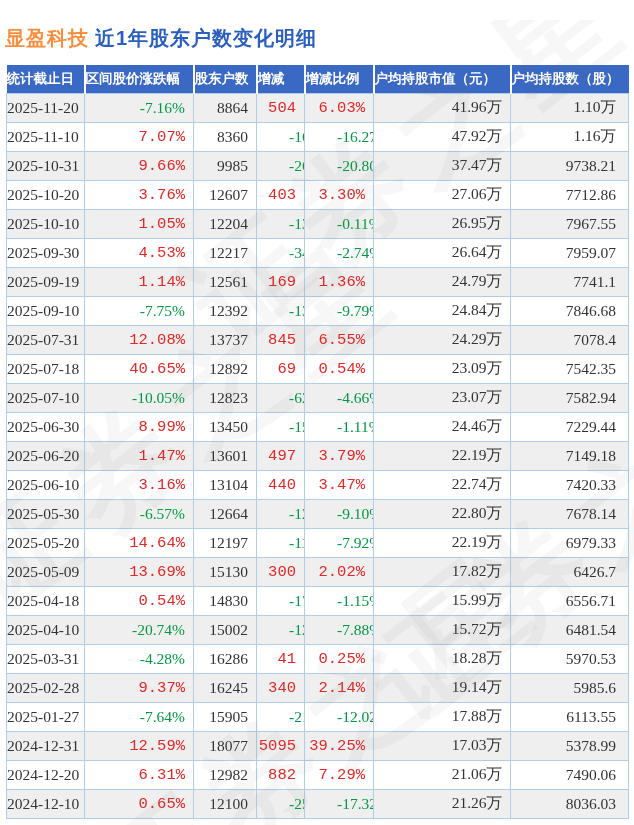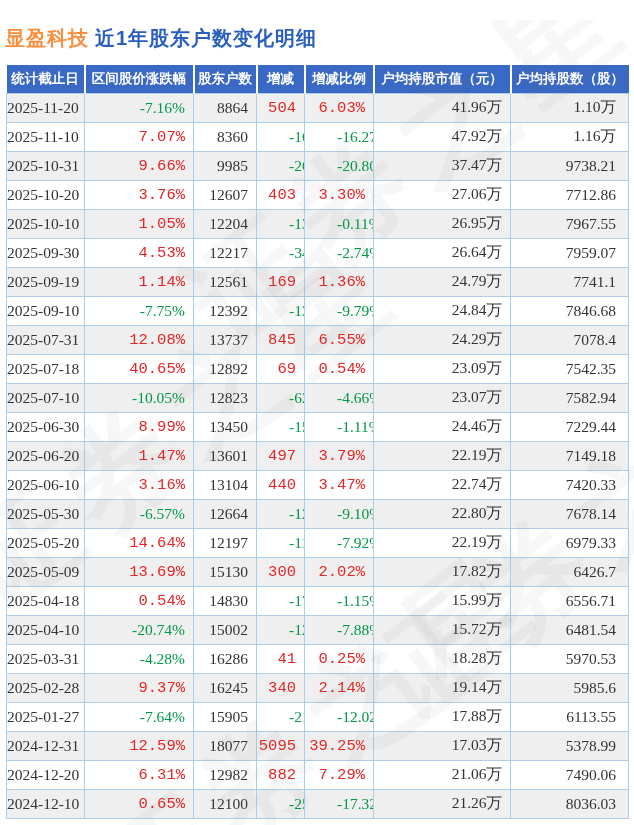--- a/index.html
+++ b/index.html
@@ -40,21 +40,21 @@
   col.c5 { width: 69px; }
   col.c6 { width: 137px; }
   col.c7 { width: 118px; }
 
   thead th {
     background: var(--header-bg, #3a68c5);
     color: #ffffff;
     font-size: 13.5px;
     font-weight: bold;
     height: 28px;
-    text-align: center;
+    text-align: left;
     border-right: 2px solid #ffffff;
     overflow: hidden;
     white-space: nowrap;
     margin-top: 14px;
   }
   thead th:last-child { border-right: none; }
 
   tbody td {
     height: 29px;
     border: 1px solid #aecde8;

